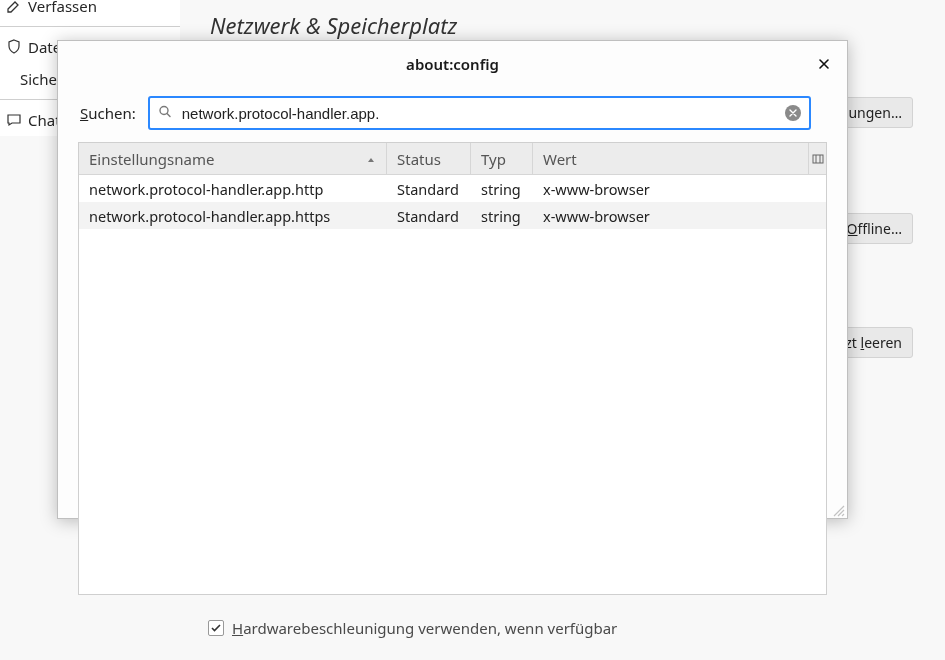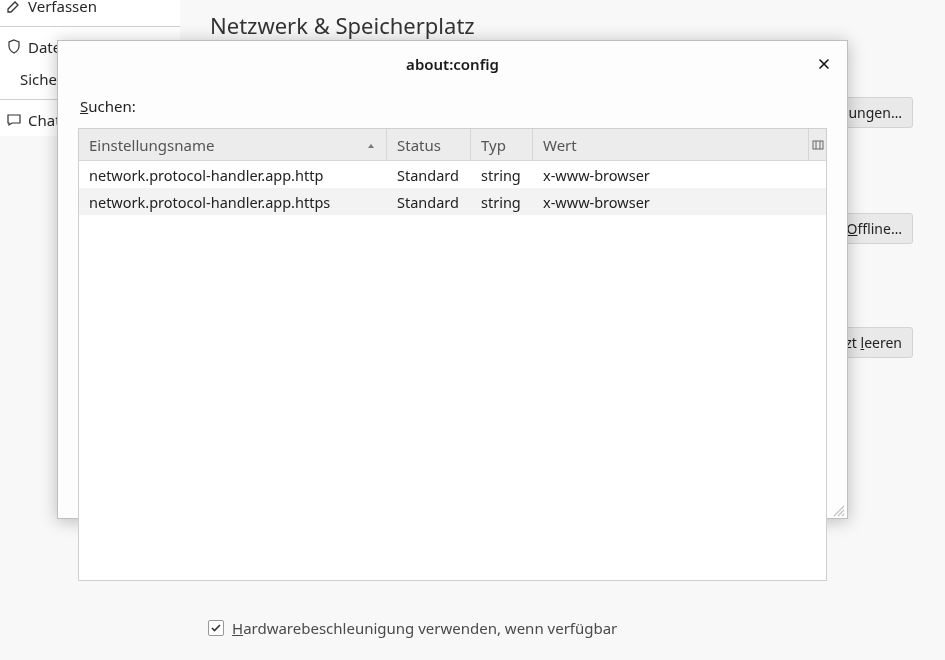--- a/index.html
+++ b/index.html
@@ -46,20 +46,21 @@
     background: #cfcfcf;
     margin: 4px 0 4px 0;
   }
 
   .bg-heading {
     position: absolute;
     left: 210px; top: 10px;
     font-size: 22px;
     color: #333;
     font-weight: 400;
+    font-style: italic;
   }
 
   .bg-btn {
     position: absolute;
     background: #e9e9e9;
     border: 1px solid #d3d3d3;
     border-radius: 3px;
     padding: 5px 10px;
     font-size: 14px;
     color: #222;
@@ -269,20 +270,34 @@
     <span>about:config</span>
     <div class="dialog-close">
       <svg width="14" height="14" viewBox="0 0 14 14">
           <path d="M3 3l8 8M11 3l-8 8" stroke="#111" stroke-width="1.6" stroke-linecap="round"></path>
         </svg>
     </div>
   </div>
 
   <div class="search-row">
     <span class="search-label"><span class="ul">S</span><span>uchen:</span></span>
+    <div class="search-field">
+      <span class="icon-left">
+        <svg width="14" height="14" viewBox="0 0 14 14">
+            <circle cx="6" cy="6" r="4" fill="none" stroke="#7a7a7a" stroke-width="1.4"></circle>
+            <path d="M9 9l3 3" stroke="#7a7a7a" stroke-width="1.4" stroke-linecap="round"></path>
+          </svg>
+      </span>
+      <input type="text" value="network.protocol-handler.app." style="">
+      <span class="clear">
+        <svg width="8" height="8" viewBox="0 0 8 8">
+            <path d="M1 1l6 6M7 1L1 7" stroke="#fff" stroke-width="1.4" stroke-linecap="round"></path>
+          </svg>
+      </span>
+    </div>
   </div>
 
   <div class="table-wrap">
     <div class="thead">
       <div class="th col-name">
         <span>Einstellungsname</span>
         <span class="sort">
           <svg width="10" height="10" viewBox="0 0 10 10">
               <path d="M2 7l3-4 3 4z" fill="#777"></path>
             </svg>

